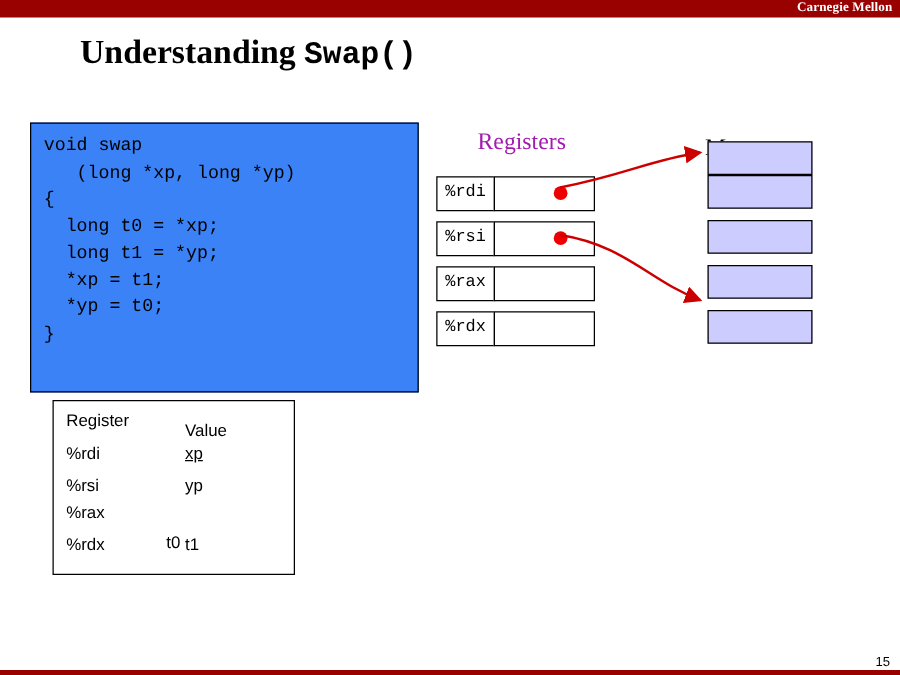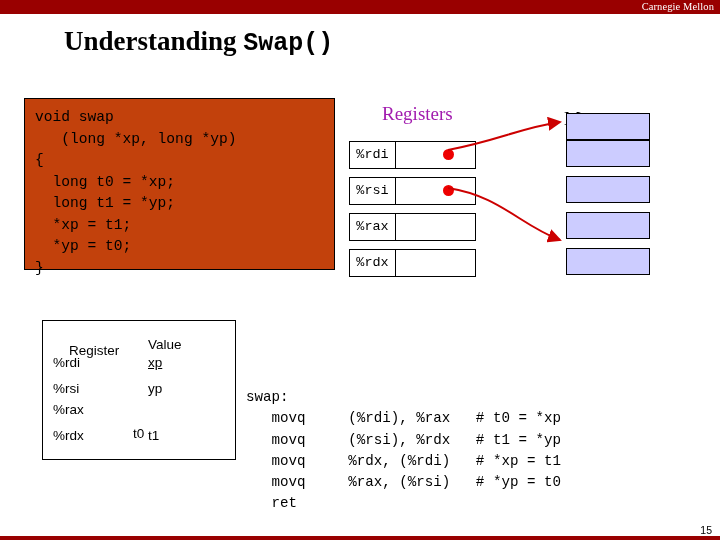--- a/index.html
+++ b/index.html
@@ -27,21 +27,21 @@
     width: 720px;
     height: 14px;
     background: #990000;
   }
   .cmu-label {
     position: absolute;
     right: 6px;
     top: 1px;
     font-family: "Liberation Serif", serif;
     font-size: 10.5px;
-    font-weight: normal;
+    font-weight: bold;
     color: #ffffff;
     letter-spacing: 0.1px;
   }
   
   .title {
     position: absolute;
     left: 48px;
     top: 26px;
     font-family: "Liberation Serif", serif;
     font-size: 27px;
@@ -53,22 +53,22 @@
     font-family: "Liberation Mono", monospace;
     font-size: 25px;
     font-weight: bold;
   }
   
   .codebox {
     position: absolute;
     left: 24px;
     top: 98px;
     width: 311px;
-    height: 172px;
-    background: #c2410c;
+    height: 216px;
+    background: #3b82f6;
     border: 1px solid #000000;
     box-sizing: border-box;
   }
   .code {
     position: absolute;
     left: 10px;
     top: 8px;
     font-family: "Liberation Mono", monospace;
     font-size: 14.6px;
     line-height: 21.5px;
@@ -258,39 +258,33 @@
     <defs>
       <marker id="ah" markerWidth="7" markerHeight="7" refX="6" refY="3.5" orient="auto">
         <polygon points="0 0, 7 3.5, 0 7" fill="#cc0000"></polygon>
       </marker>
     </defs>
     <path d="M448 150 C 500 140, 520 128, 560 122" stroke="#cc0000" stroke-width="2" fill="none" marker-end="url(#ah)"></path>
     <path d="M448 188 C 500 196, 520 225, 560 240" stroke="#cc0000" stroke-width="2" fill="none" marker-end="url(#ah)"></path>
   </svg>
 
   <div class="regtable">
-    <div class="rt-cell" style="left:10px; top:22px;margin-left:16px;">Register</div>
+    <div class="rt-cell" style="left:10px; top:8px;">Register</div>
     <div class="rt-cell" style="left:105px; top:16px;">Value</div>
 
     <div class="rt-cell" style="left:10px; top:34px;">%rdi</div>
     <div class="rt-cell" style="left:105px; top:34px;text-decoration:underline;">xp</div>
 
     <div class="rt-cell" style="left:10px; top:60px;">%rsi</div>
     <div class="rt-cell" style="left:105px; top:60px;">yp</div>
 
     <div class="rt-cell" style="left:10px; top:81px;">%rax</div>
     <div class="rt-cell" style="left:90px; top:81px;margin-top:24px;">t0</div>
 
     <div class="rt-cell" style="left:10px; top:107px;">%rdx</div>
     <div class="rt-cell" style="left:105px; top:107px;">t1</div>
   </div>
 
-  <div class="asm">swap:
-   movq     (%rdi), %rax   # t0 = *xp
-   movq     (%rsi), %rdx   # t1 = *yp
-   movq     %rdx, (%rdi)   # *xp = t1
-   movq     %rax, (%rsi)   # *yp = t0
-   ret</div>
 
   <div class="pagenum">15</div>
   <div class="botbar"></div>
 
 </div>
 
 </body></html>

